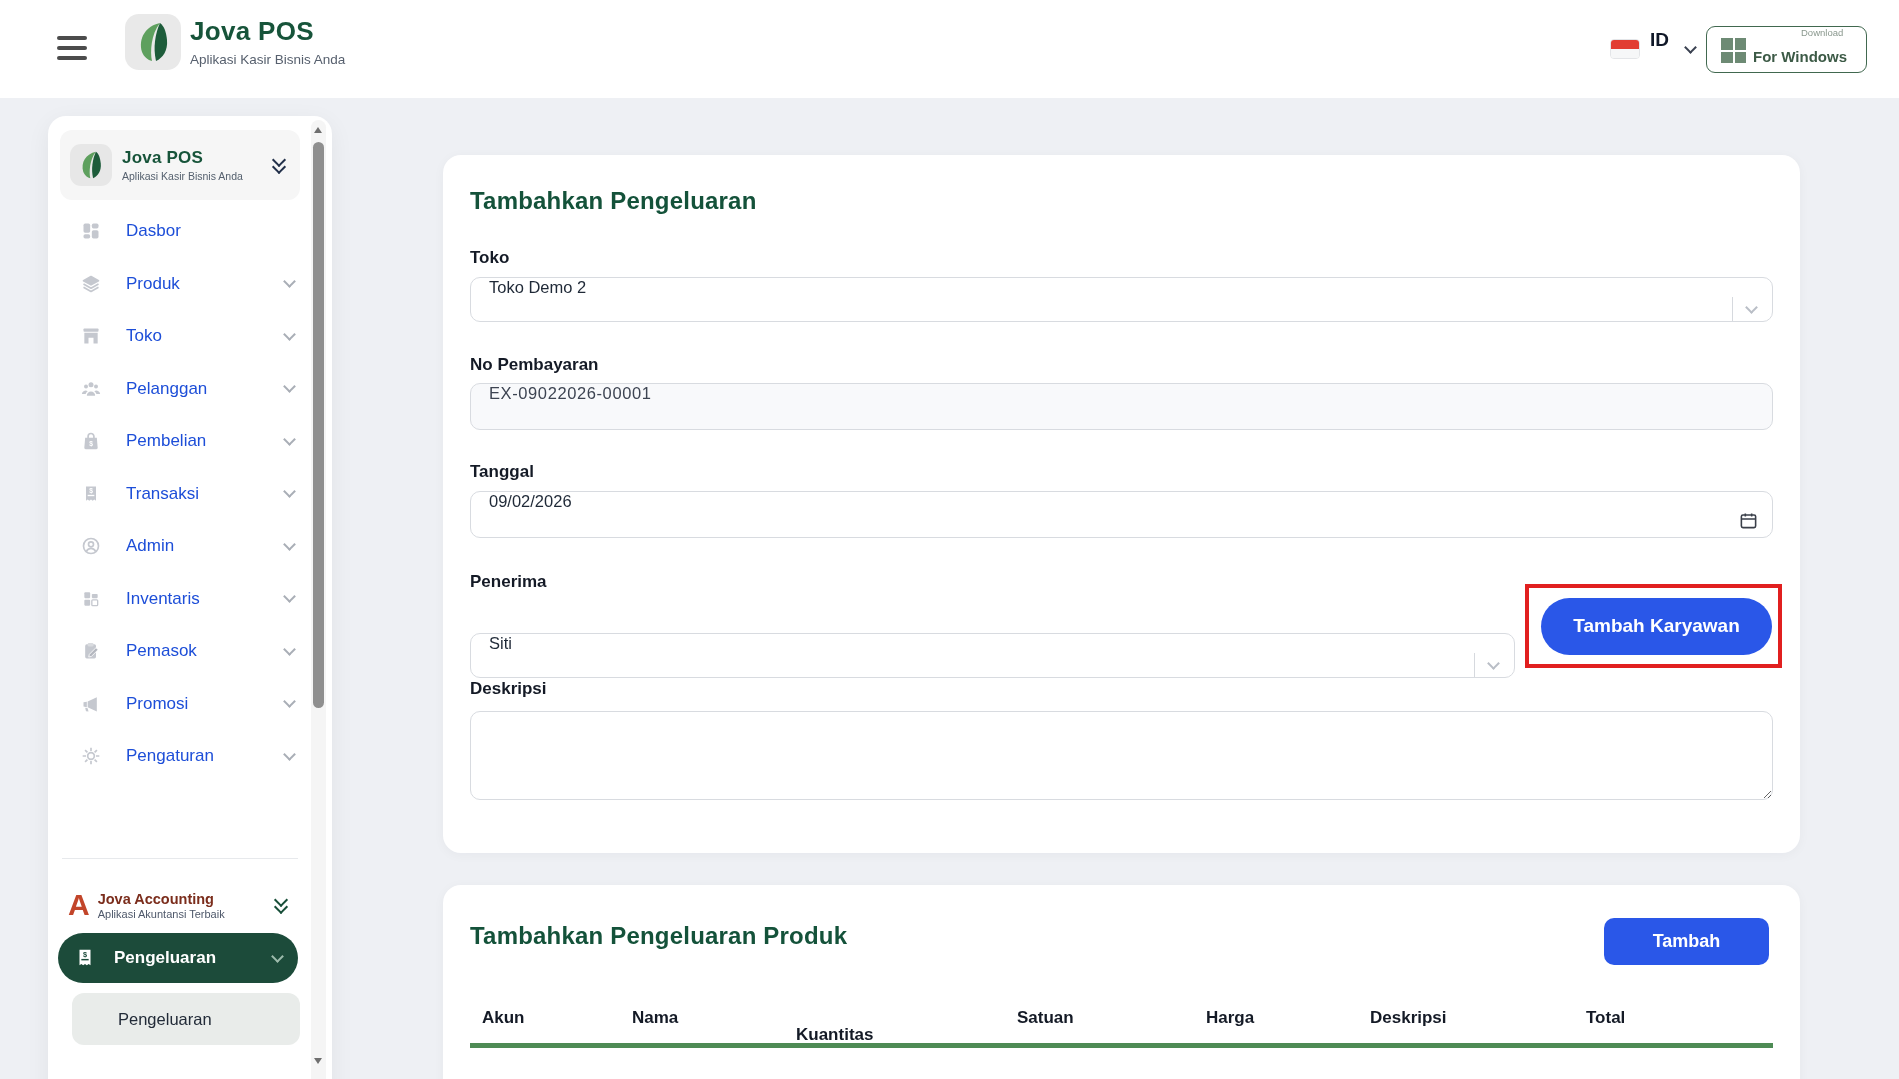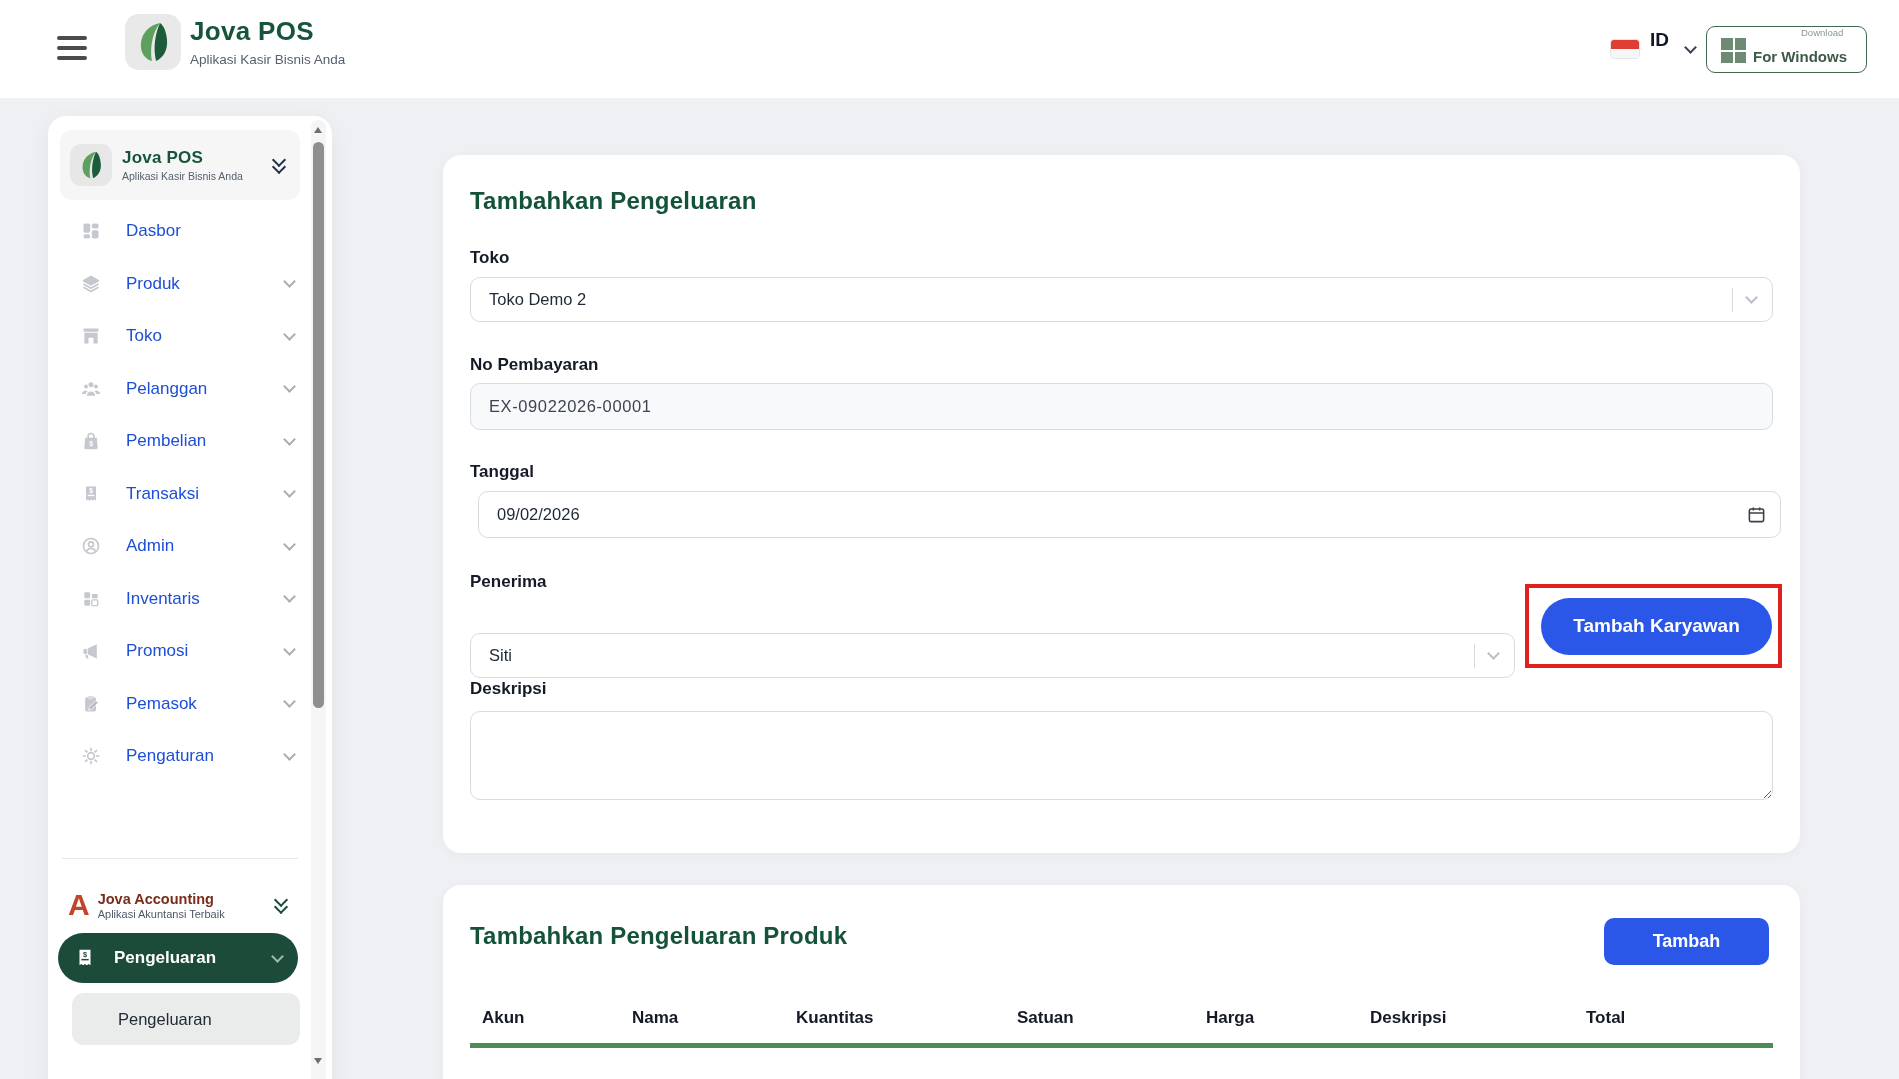--- a/index.html
+++ b/index.html
@@ -61,21 +61,21 @@
   .sb-thumb { position:absolute; left:2px; top:22px; width:11px; height:566px; background:#8f8f8f; border-radius:6px; cursor:grab; }
   .tri-up { position:absolute; left:3px; top:7px; width:0; height:0; border-left:4.5px solid transparent; border-right:4.5px solid transparent; border-bottom:6px solid #6f6f6f; }
   .tri-down { position:absolute; left:3px; top:938px; width:0; height:0; border-left:4.5px solid transparent; border-right:4.5px solid transparent; border-top:6px solid #6f6f6f; }
 
   
   .card { position:absolute; background:#ffffff; border-radius:18px; box-shadow:0 2px 12px rgba(16,24,40,.04); }
   .card1 { left:443px; top:155px; width:1357px; height:698px; }
   .card2 { left:443px; top:885px; width:1357px; height:260px; }
   .card-title { position:absolute; left:27px; font-size:24px; font-weight:bold; color:#14523a; letter-spacing:.2px; }
   .f-label { position:absolute; left:27px; font-size:17px; font-weight:bold; color:#141a26; }
-  .f-box { position:absolute; left:27px; width:1303px; height:45px; border:1px solid #d8dbe0; border-radius:10px; background:#fff; display:flex; align-items:center; font-size:16.5px; color:#1f2937; }
+  .f-box { position:absolute; left:27px; width:1303px; height:45px; border:1px solid #d8dbe0; border-radius:10px; background:#fff; display:flex; align-items:flex-start; font-size:16.5px; color:#1f2937;flex-direction:column; }
   .f-box .val { margin-left:18px; }
   .sel-right { margin-left:auto; display:flex; align-items:center; height:100%; }
   .sel-sep { width:1px; height:24px; background:#d6d9de; }
   .sel-chev { color:#b9bec6; margin:0 16px 4px 14px; }
   .ro-input { background:#f8f9fb; color:#3d4452; letter-spacing:.6px; }
   .cal-icon { margin-left:auto; margin-right:14px; }
   .penerima-box { width:1045px;margin-top:32px; }
   .red-annot { position:absolute; left:1082px; top:429px; width:257px; height:84px; border:4px solid #e11f1f; display:flex; align-items:center; justify-content:center;padding-left:6px; }
   .btn-blue { background:#2a57e8; color:#ffffff; border:none; cursor:pointer; font-family:inherit; }
   .btn-add-emp { width:231px; height:57px; border-radius:29px; font-size:19px; font-weight:bold; }
@@ -230,38 +230,38 @@
               <rect x="13" y="6" width="7" height="5" rx="1"></rect>
               <rect x="4" y="13" width="7" height="7" rx="1"></rect>
               <rect x="13" y="13" width="7" height="7" rx="1" fill="none" stroke="#c5c8cf" stroke-width="1.6"></rect>
             </svg>
         </span>
         <span class="nav-label">Inventaris</span>
         <span class="chev"></span>
       </div>
       <div class="nav-item">
         <span class="nav-icon">
-          <svg width="20" height="20" viewBox="0 0 24 24" fill="#c5c8cf">
-              <path d="M3 10 v5 l4 .8 V9.2 Z"></path>
-              <path d="M8 9 L19 4 v17 L8 16 Z"></path>
-              <path d="M5 16.5 l3 .6 1 4 -3 -.5 Z"></path>
-            </svg>
-        </span>
-        <span class="nav-label">Promosi</span>
-        <span class="chev"></span>
-      </div>
-      <div class="nav-item">
-        <span class="nav-icon">
           <svg width="20" height="20" viewBox="0 0 24 24">
               <rect x="5" y="4" width="13" height="17" rx="2" fill="#c5c8cf"></rect>
               <rect x="8" y="2.5" width="7" height="4" rx="1.5" fill="#d9dbdf"></rect>
               <path d="M10 16 l8 -8 2.5 2.5 -8 8 -3.2 .7 Z" fill="#b4b7bf" stroke="#fff" stroke-width="1"></path>
             </svg>
         </span>
         <span class="nav-label">Pemasok</span>
+        <span class="chev"></span>
+      </div>
+      <div class="nav-item">
+        <span class="nav-icon">
+          <svg width="20" height="20" viewBox="0 0 24 24" fill="#c5c8cf">
+              <path d="M3 10 v5 l4 .8 V9.2 Z"></path>
+              <path d="M8 9 L19 4 v17 L8 16 Z"></path>
+              <path d="M5 16.5 l3 .6 1 4 -3 -.5 Z"></path>
+            </svg>
+        </span>
+        <span class="nav-label">Promosi</span>
         <span class="chev"></span>
       </div>
       <div class="nav-item">
         <span class="nav-icon">
           <svg width="20" height="20" viewBox="0 0 24 24" fill="none" stroke="#c5c8cf" stroke-width="2">
               <circle cx="12" cy="12" r="4"></circle>
               <path d="M12 2 v4 M12 18 v4 M2 12 h4 M18 12 h4 M4.9 4.9 l2.8 2.8 M16.3 16.3 l2.8 2.8 M19.1 4.9 l-2.8 2.8 M7.7 16.3 l-2.8 2.8"></path>
             </svg>
         </span>
         <span class="nav-label">Pengaturan</span>
@@ -317,21 +317,21 @@
           <span class="chev sel-chev"></span>
         </span>
     </div>
 
     <div class="f-label" style="top:200px;">No Pembayaran</div>
     <div class="f-box ro-input" style="top:228px; height:47px;">
       <span class="val">EX-09022026-00001</span>
     </div>
 
     <div class="f-label" style="top:307px;">Tanggal</div>
-    <div class="f-box" style="top:336px; height:47px;margin-left:8px;">
+    <div class="f-box" style="top:336px; height:47px;">
       <span class="val">09/02/2026</span>
       <span class="cal-icon">
         <svg width="19" height="19" viewBox="0 0 24 24" fill="none" stroke="#3a3f49" stroke-width="2">
             <rect x="3" y="5" width="18" height="16" rx="2"></rect>
             <path d="M8 3 v4 M16 3 v4 M3 10 h18"></path>
           </svg>
       </span>
     </div>
 
     <div class="f-label" style="top:417px;">Penerima</div>
@@ -350,21 +350,21 @@
     <div class="f-label" style="top:524px;">Deskripsi</div>
     <textarea class="f-textarea" style=""></textarea>
   </div>
 
   <div class="card card2">
     <div class="card-title" style="top:37px;">Tambahkan Pengeluaran Produk</div>
     <button class="btn-blue btn-tambah">Tambah</button>
 
     <span class="th" style="left:39px;">Akun</span>
     <span class="th" style="left:189px;">Nama</span>
-    <span class="th" style="left:353px;">Kuantitas</span>
+    <span class="th" style="left:353px;margin-top:17px;">Kuantitas</span>
     <span class="th" style="left:574px;">Satuan</span>
     <span class="th" style="left:763px;">Harga</span>
     <span class="th" style="left:927px;">Deskripsi</span>
     <span class="th" style="left:1143px;">Total</span>
 
     <div class="green-rule"></div>
   </div>
 
 </div>
 

